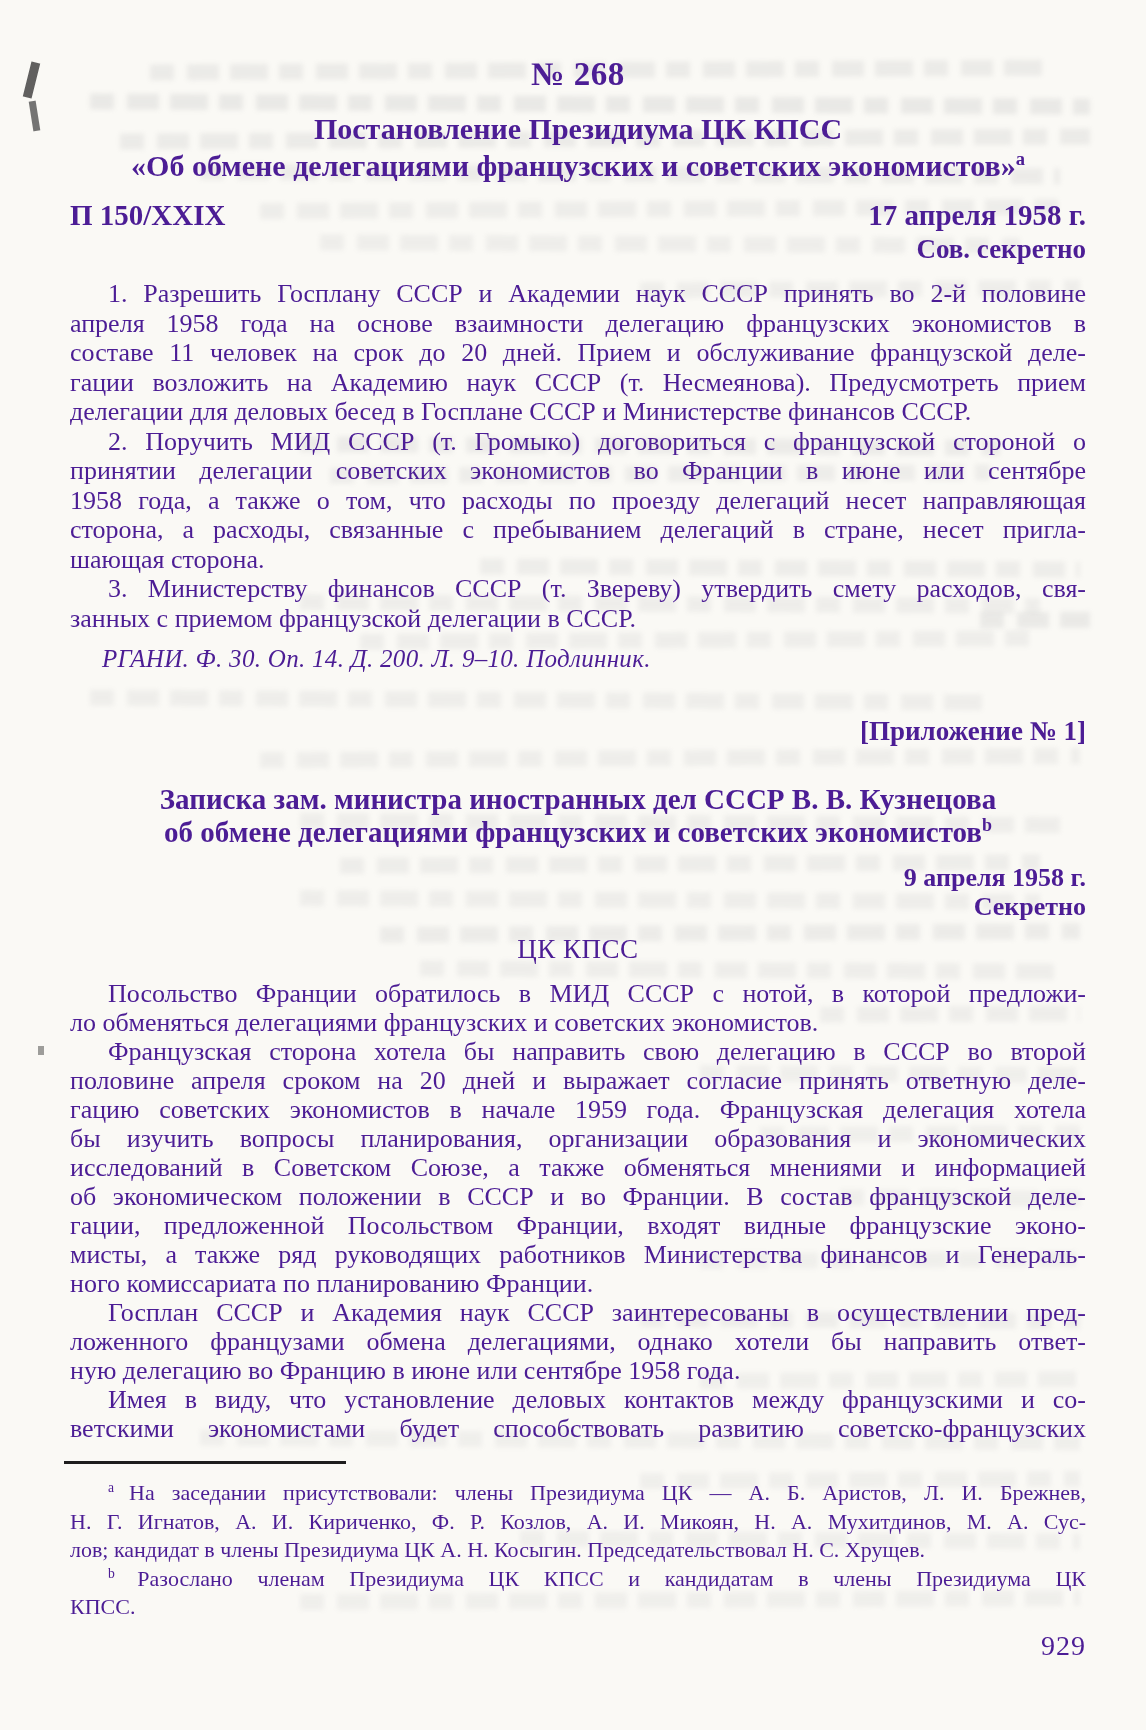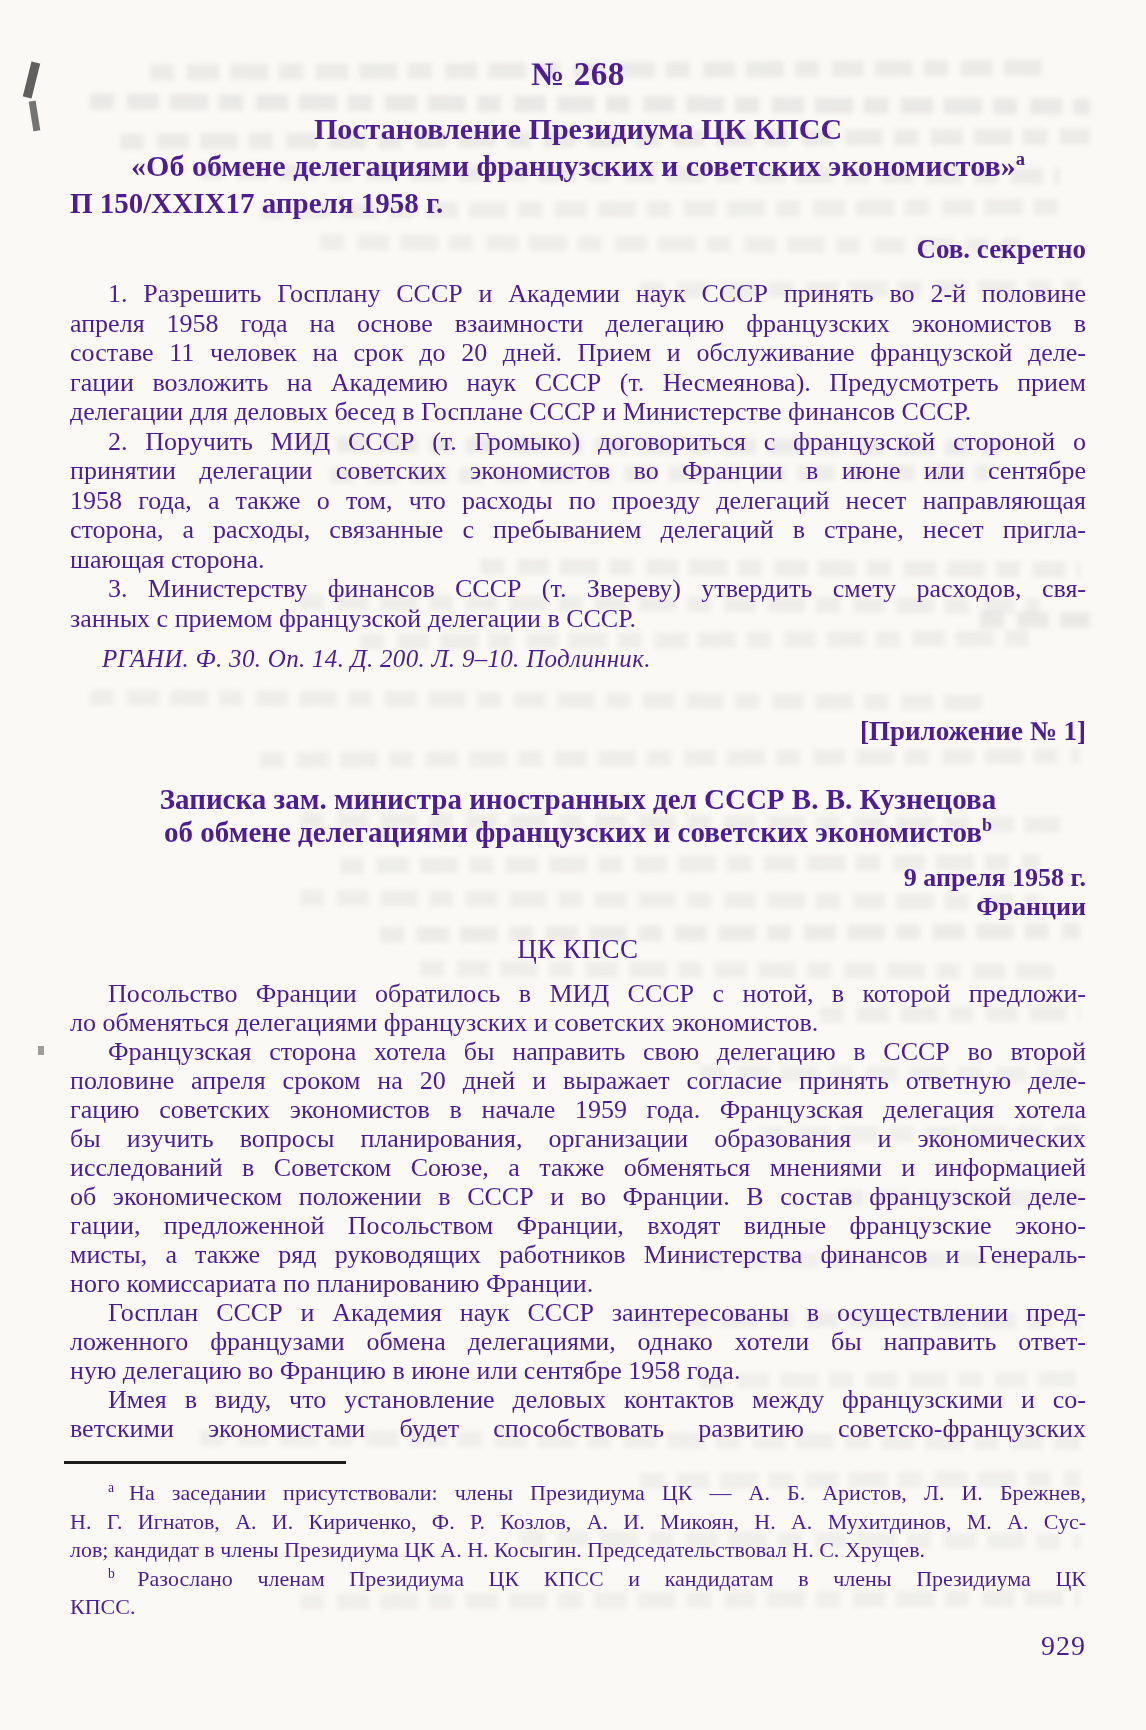--- a/index.html
+++ b/index.html
@@ -10,21 +10,21 @@
     background:#faf9f5;
     overflow:hidden;
     color:#4c1d95;
     font-family:"Liberation Serif","DejaVu Serif",serif;
   }
   .sec{position:absolute;left:70px;width:1016px;}
   .center{text-align:center;}
   .right{text-align:right;}
   .doc-no{top:56px;font-size:33px;font-weight:bold;letter-spacing:.5px;}
   .doc-title{top:110px;font-size:30px;font-weight:bold;line-height:37px;}
-  .meta-row{top:187px;display:flex;font-size:29px;font-weight:bold;}
+  .meta-row{top:199px;display:flex;justify-content:space-between;font-size:29px;font-weight:bold;}
   .sovsec{top:234px;font-size:27px;font-weight:bold;}
   .res-paras{top:279px;font-size:26px;line-height:29.5px;}
   .archive-line{top:645px;font-size:25px;font-style:italic;padding-left:32px;letter-spacing:.3px;}
   .appendix-label{top:716px;font-size:27px;font-weight:bold;}
   .app-heading{top:783px;font-size:29px;font-weight:bold;line-height:33px;}
   .app-date{top:863px;font-size:26px;font-weight:bold;}
   .app-secret{top:892px;font-size:26px;font-weight:bold;}
   .addressee{top:934px;font-size:27px;letter-spacing:.5px;text-align:center;}
   .app-paras{top:979px;font-size:26px;line-height:29px;}
   .fn-rule{top:1461px;left:64px;width:282px;border-top:3px solid #1d1d1d;height:0;}
@@ -125,21 +125,21 @@
   <div class="sec archive-line">РГАНИ. Ф. 30. Оп. 14. Д. 200. Л. 9–10. Подлинник.</div>
 
   <div class="sec appendix-label right">[Приложение № 1]</div>
 
   <div class="sec app-heading center">
     <div>Записка зам. министра иностранных дел СССР В. В. Кузнецова</div>
     <div><span>об обмене делегациями французских и советских экономистов</span><sup class="note-mark">b</sup></div>
   </div>
 
   <div class="sec app-date right">9 апреля 1958 г.</div>
-  <div class="sec app-secret right">Франции</div>
+  <div class="sec app-secret right">Секретно</div>
   <div class="sec addressee center">ЦК КПСС</div>
 
   <div class="sec app-paras">
     <div class="para indent">
         <div class="tline">Посольство Франции обратилось в МИД СССР с нотой, в которой предложи-</div>
         <div class="tline tlast">ло обменяться делегациями французских и советских экономистов.</div>
       </div>
     <div class="para indent">
         <div class="tline">Французская сторона хотела бы направить свою делегацию в СССР во второй</div>
         <div class="tline">половине апреля сроком на 20 дней и выражает согласие принять ответную деле-</div>

